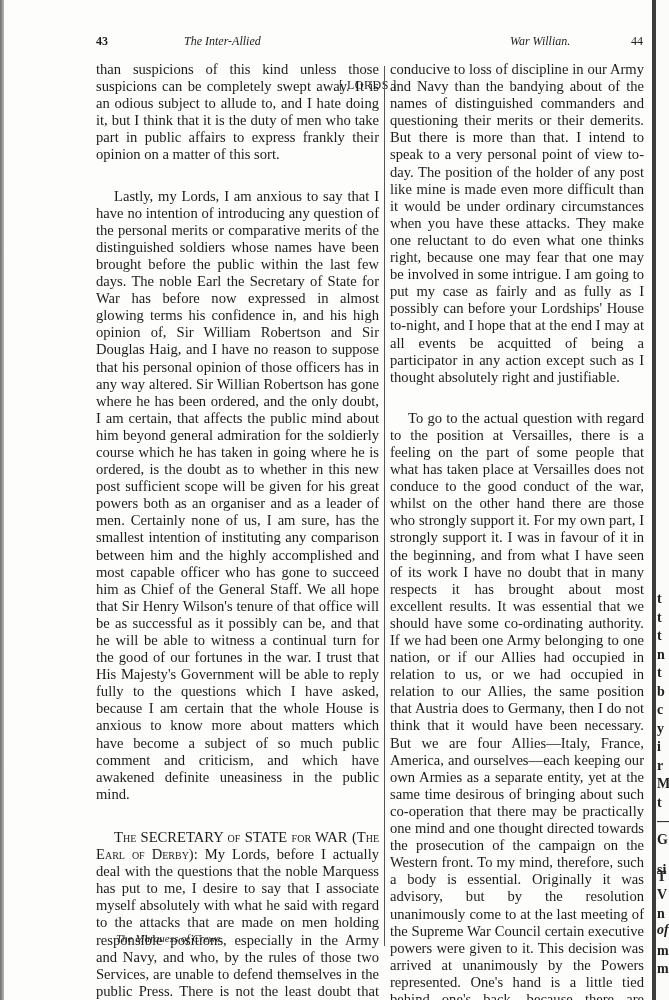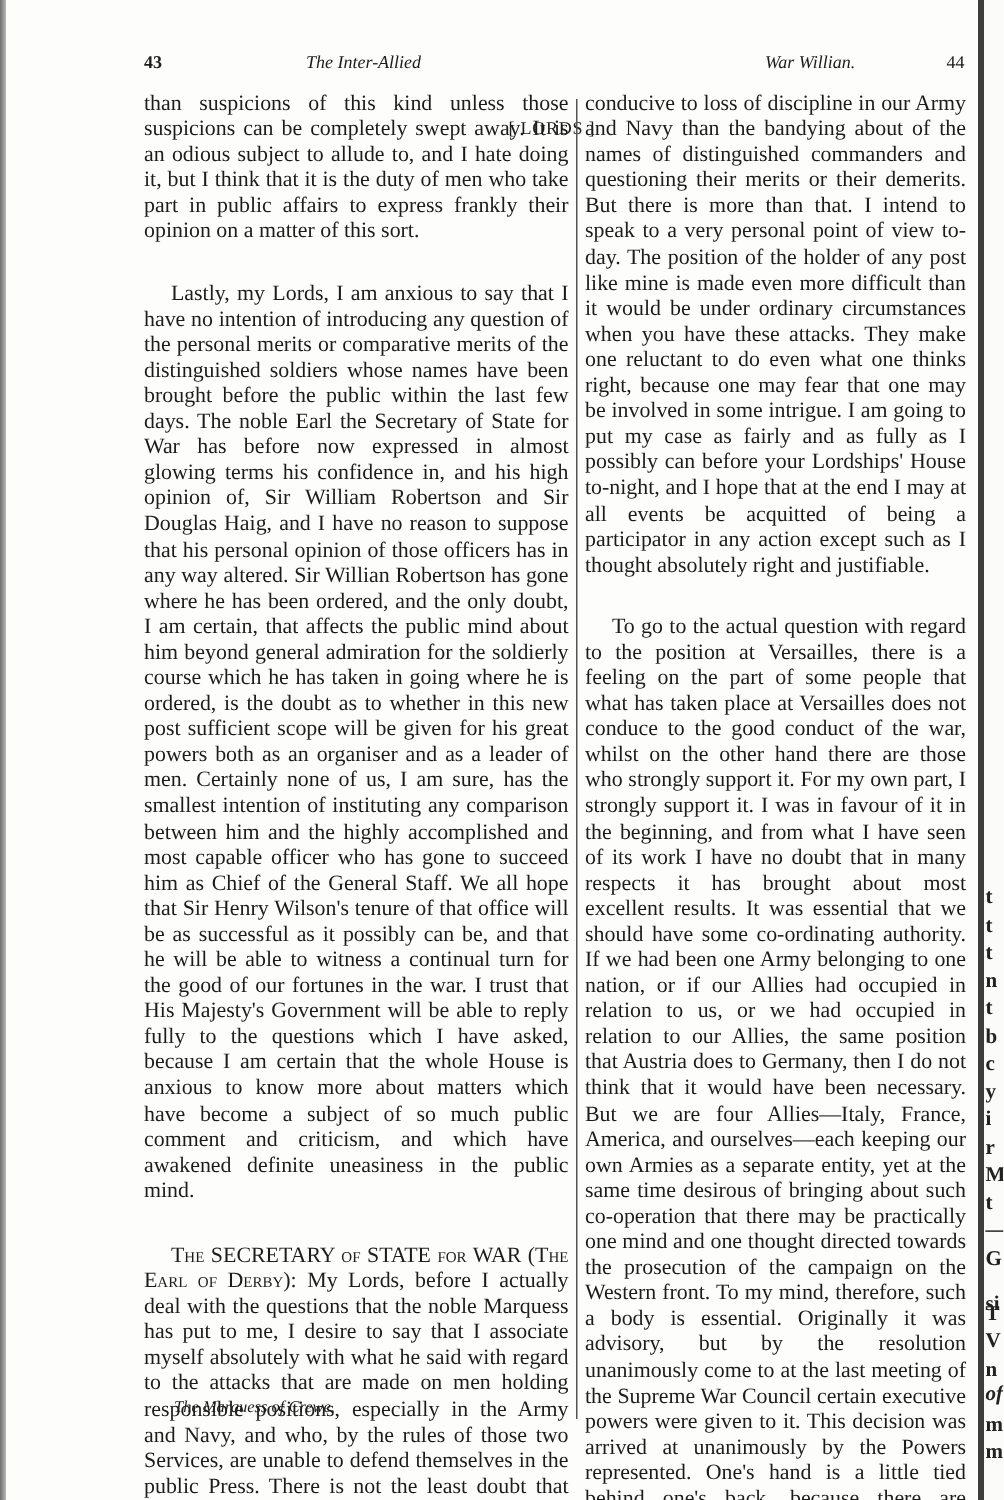--- a/index.html
+++ b/index.html
@@ -24,21 +24,21 @@
     position:absolute; left:1px;
     font-family:"Liberation Serif", serif; font-size:14px; font-weight:bold;
     color:#222; line-height:17px; white-space:nowrap;
   }
   .header {
     position:absolute; top:34px; left:96px; width:547px; height:20px;
     font-family:"Liberation Serif", serif; font-size:12px;
   }
   .header span { position:absolute; top:0; white-space:nowrap; }
   .hdr-left-num { left:0; font-weight:bold; }
-  .hdr-left-title { left:88px; font-style:italic;margin-left:20px; }
+  .hdr-left-title { left:88px; font-style:italic; }
   .hdr-center { left:243px; letter-spacing:0.5px;margin-top:44px; }
   .hdr-right-title { left:414px; font-style:italic; }
   .hdr-right-num { right:0; }
 
   .col {
     position:absolute; top:61px;
     font-family:"Liberation Serif", serif;
     font-size:14.6px; line-height:17.1px;
     text-align:justify; hyphens:manual;
   }

